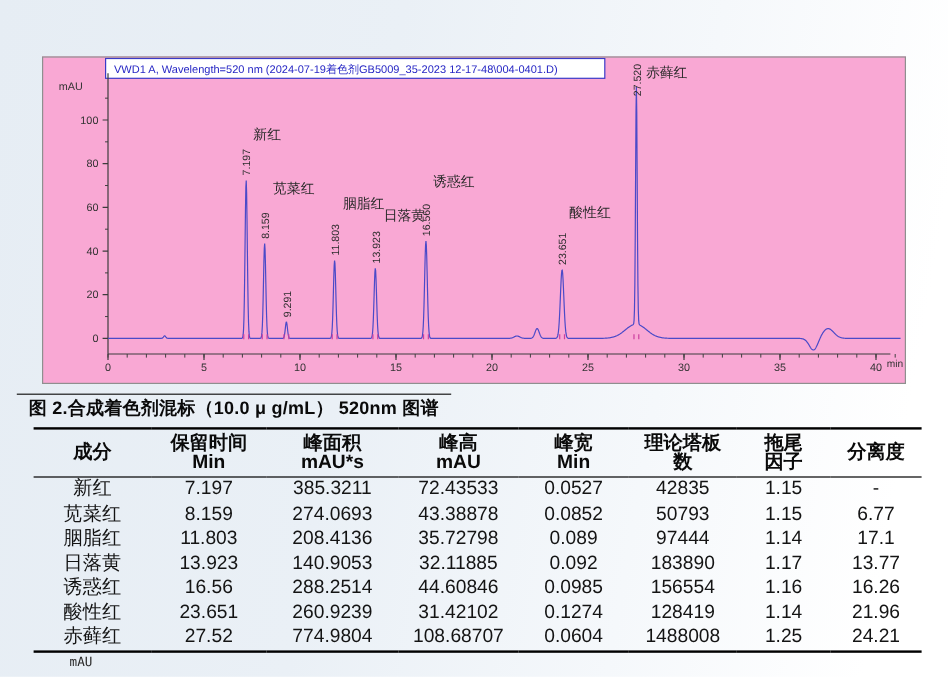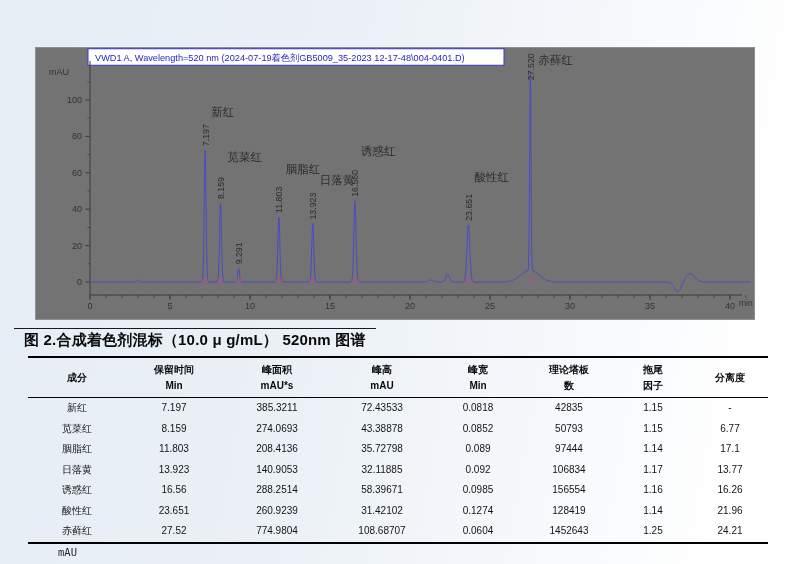--- a/index.html
+++ b/index.html
@@ -5,35 +5,35 @@
   html,body{margin:0;padding:0;}
   body{
     width:790px;height:564px;overflow:hidden;
     background:linear-gradient(100deg,#e6edf4 0%,#eaf0f6 38%,#f5f8fb 68%,#ffffff 92%);
     font-family:"Liberation Sans","DejaVu Sans",sans-serif;
     color:#111;
   }
   #page{position:relative;width:790px;height:564px;}
   #chart-box{
     position:absolute;left:35px;top:47px;width:718px;height:271px;
-    background:#737373;border:1px solid #8f8f8f;box-sizing:content-box;
+    background:#f9a8d4;border:1px solid #8f8f8f;box-sizing:content-box;
   }
   #chart-box svg{display:block;}
   #caption-wrap{
     position:absolute;left:14px;top:328px;width:740px;text-align:left;
   }
   #caption{
     display:inline-block;font-weight:bold;font-size:15px;color:#0a0a0a;
     border-top:1.5px solid #1a1a1a;padding:2px 10px 1px 10px;letter-spacing:0.2px;
   }
   #results-table{
     position:absolute;left:28px;top:356px;width:740px;
     border-collapse:collapse;table-layout:fixed;
     border-top:2.2px solid #000;border-bottom:2.2px solid #000;
-    font-size:10px;
+    font-size:16px;
   }
   #results-table th{
     font-weight:bold;white-space:pre-line;vertical-align:middle;
     padding:4px 0 3px 0;line-height:16px;border-bottom:1.6px solid #000;
     color:#0a0a0a;
   }
   #results-table td{
     text-align:center;padding:0;height:20.5px;line-height:20.5px;
     color:#141414;white-space:nowrap;
   }
@@ -206,21 +206,21 @@
 因子</th>
           <th>分离度</th>
         </tr>
       </thead>
     <tbody id="t-body">
         <tr>
           <td>新红</td>
           <td>7.197</td>
           <td>385.3211</td>
           <td>72.43533</td>
-          <td>0.0818</td>
+          <td>0.0527</td>
           <td>42835</td>
           <td>1.15</td>
           <td>-</td>
         </tr>
         <tr>
           <td>苋菜红</td>
           <td>8.159</td>
           <td>274.0693</td>
           <td>43.38878</td>
           <td>0.0852</td>
@@ -237,29 +237,29 @@
           <td>97444</td>
           <td>1.14</td>
           <td>17.1</td>
         </tr>
         <tr>
           <td>日落黄</td>
           <td>13.923</td>
           <td>140.9053</td>
           <td>32.11885</td>
           <td>0.092</td>
-          <td>106834</td>
+          <td>183890</td>
           <td>1.17</td>
           <td>13.77</td>
         </tr>
         <tr>
           <td>诱惑红</td>
           <td>16.56</td>
           <td>288.2514</td>
-          <td>58.39671</td>
+          <td>44.60846</td>
           <td>0.0985</td>
           <td>156554</td>
           <td>1.16</td>
           <td>16.26</td>
         </tr>
         <tr>
           <td>酸性红</td>
           <td>23.651</td>
           <td>260.9239</td>
           <td>31.42102</td>
@@ -267,21 +267,21 @@
           <td>128419</td>
           <td>1.14</td>
           <td>21.96</td>
         </tr>
         <tr>
           <td>赤藓红</td>
           <td>27.52</td>
           <td>774.9804</td>
           <td>108.68707</td>
           <td>0.0604</td>
-          <td>1452643</td>
+          <td>1488008</td>
           <td>1.25</td>
           <td>24.21</td>
         </tr>
       </tbody>
   </table>
 
   <div id="bottom-axis-label">mAU</div>
 </div>
 
 </body></html>

